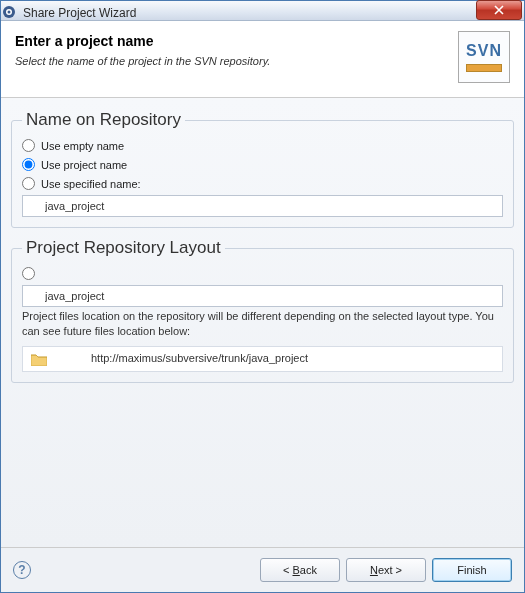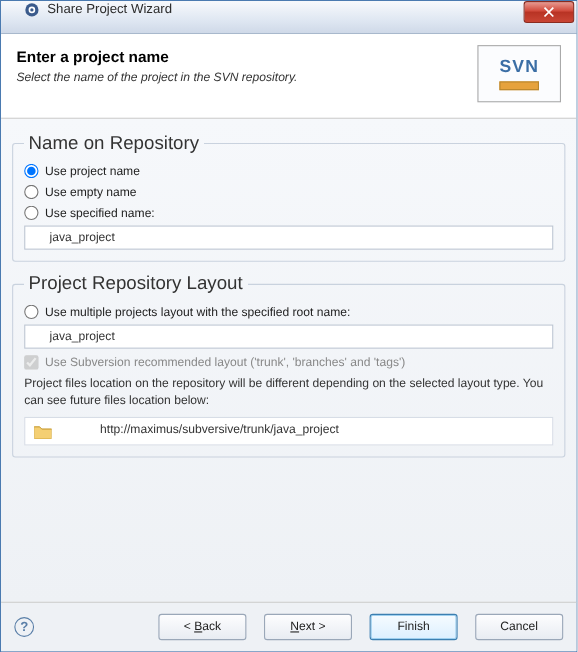--- a/index.html
+++ b/index.html
@@ -9,25 +9,25 @@
   .window {
     width:525px; height:593px;
     border:1px solid #4a7ab0;
     background:#fff;
     display:flex; flex-direction:column;
     box-shadow:0 0 4px rgba(0,0,0,.3);
   }
 
   
   .titlebar {
-    height:30px;
+    height:20px;
     background:linear-gradient(#f7f9fc,#dfe7f2 60%,#cfd9e8);
     border-bottom:1px solid #a8b8cc;
-    display:flex; align-items:flex-start;
-    padding:0 2px 0 20px;
+    display:flex; align-items:flex-end;
+    padding:0 2px 0 0;
   }
   .titlebar .app-icon {
     width:16px; height:16px; margin-right:6px;
     display:flex; align-items:center; justify-content:center;
   }
   .titlebar .title { font-size:12px; color:#2b2b2b; flex:1; }
   .close-btn {
     width:46px; height:20px;
     background:linear-gradient(#e89a91,#d1493a 45%,#b83324 50%,#c94534);
     border:1px solid #8a2c20; border-radius:3px;
@@ -41,21 +41,21 @@
     background:#fff;
     border-bottom:1px solid #ccc;
     padding:10px 14px 14px 14px;
     display:flex; align-items:flex-start;
     position:relative;
   }
   .banner-text { flex:1; }
   .banner h1 { font-size:14px; font-weight:bold; margin:2px 0 6px 0; color:#000; }
   .banner p { font-size:11px; margin:0; color:#333;font-style:italic; }
   .svn-logo {
-    width:76px; height:52px;
+    width:52px; height:52px;
     border:1px solid #aaa; background:#fbfcfe;
     display:flex; flex-direction:column; align-items:center; justify-content:center;
     margin-left:8px;
   }
   .svn-logo .txt { font-weight:bold; font-size:16px; color:#3b6ea5; letter-spacing:1px; }
   .svn-logo .bar { width:36px; height:8px; background:#e6a23c; border:1px solid #b8862c; margin-top:4px; }
 
   
   .content {
     flex:1; padding:8px 10px 4px 10px;
@@ -110,21 +110,21 @@
     background:#eef1f5;
     padding:10px 12px;
     display:flex; align-items:center;
   }
   .help-icon {
     width:18px; height:18px; border:1.5px solid #5a7fa8; border-radius:50%;
     display:flex; align-items:center; justify-content:center;
     color:#5a7fa8; font-size:12px; font-weight:bold;
     cursor:pointer;
   }
-  .footer-buttons { margin-left:auto; display:flex; gap:16px; }
+  .footer-buttons { margin-left:auto; display:flex; gap:6px; }
   .btn {
     min-width:80px; height:24px;
     font-size:11px; color:#222;
     background:linear-gradient(#fdfdfe,#e8ecf2);
     border:1px solid #9aa7b8; border-radius:3px;
     cursor:pointer;
     display:flex; align-items:center; justify-content:center;
   }
   .btn.default {
     border:1px solid #3c7fb1;
@@ -164,47 +164,42 @@
       <div class="bar"></div>
     </div>
   </div>
 
   <div class="content">
 
     <fieldset>
       <legend>Name on Repository</legend>
 
       <label class="radio-row">
+        <input type="radio" name="nm" style="">
+        <span>Use empty name</span>
+      </label>
+      <label class="radio-row">
         <input type="radio" name="nm" checked="" style="">
         <span>Use project name</span>
       </label>
       <label class="radio-row">
         <input type="radio" name="nm" style="">
-        <span>Use empty name</span>
-      </label>
-      <label class="radio-row">
-        <input type="radio" name="nm" style="">
         <span>Use specified name:</span>
       </label>
       <input class="text-input" type="text" value="java_project" style="">
     </fieldset>
 
     <fieldset>
       <legend>Project Repository Layout</legend>
 
       <label class="radio-row">
         <input type="radio" name="ly" style="">
-        <span>Use multiple projects layout with the specified root name:</span>
       </label>
       <input class="text-input" type="text" value="java_project" style="">
 
-      <div class="check-row">
-        <input type="checkbox" checked="" disabled="" style="">
-        <span>Use Subversion recommended layout ('trunk', 'branches' and 'tags')</span>
-      </div>
 
       <div class="info-text">Project files location on the repository will be different depending on the selected layout type. You can see future files location below:</div>
 
       <div class="path-box">
         <span class="folder-icon">
           <svg viewBox="0 0 16 14">
               <path d="M0 3 h5 l2 2 h9 v8 a1 1 0 0 1 -1 1 h-14 a1 1 0 0 1 -1 -1 z" fill="#f4cf73" stroke="#c79a2e" stroke-width="0.6"></path>
               <path d="M0 3 h5 l2 2 h9" fill="none" stroke="#c79a2e" stroke-width="0.6"></path>
             </svg>
         </span>
@@ -219,19 +214,16 @@
     <div class="footer-buttons">
       <button class="btn">
         <span>&lt; <span class="u">B</span>ack</span>
       </button>
       <button class="btn">
         <span><span class="u">N</span>ext &gt;</span>
       </button>
       <button class="btn default">
         <span>Finish</span>
       </button>
-      <button class="btn">
-        <span>Cancel</span>
-      </button>
     </div>
   </div>
 
 </div>
 
 </body></html>

